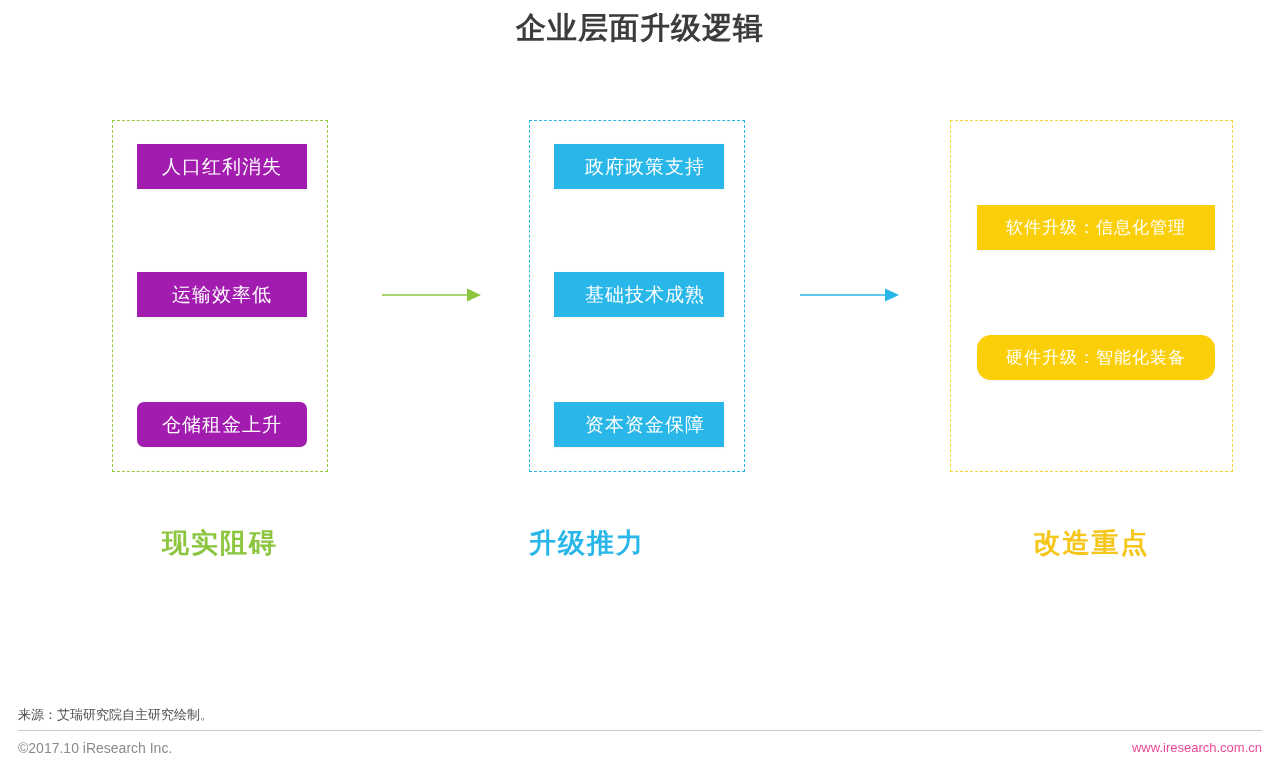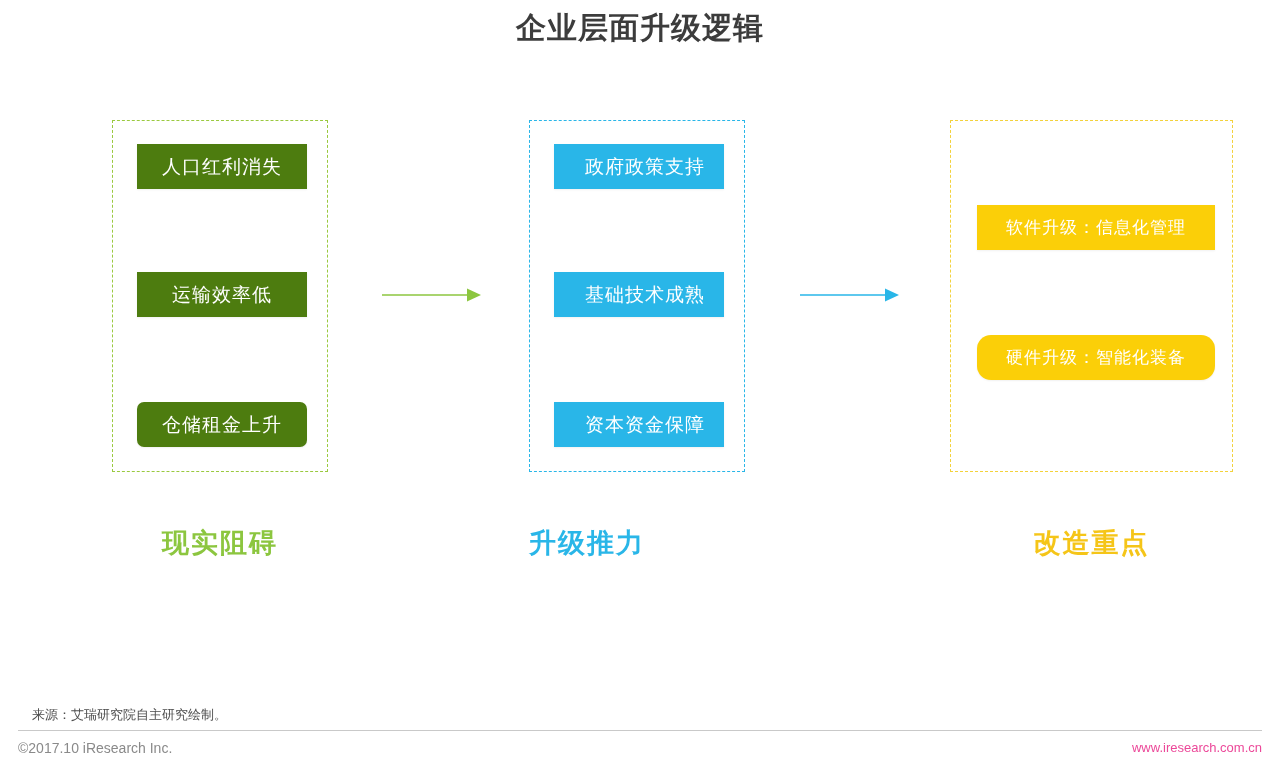--- a/index.html
+++ b/index.html
@@ -56,21 +56,21 @@
     box-sizing: border-box;
     display: flex;
     align-items: center;
     justify-content: center;
     color: #ffffff;
     font-size: 19px;
     letter-spacing: 1px;
     white-space: nowrap;
     box-shadow: 0 1px 2px rgba(0,0,0,0.06);
   }
-  .chip-green  { background: #4d7c0f; }
+  .chip-green  { background: #a21caf; }
   .chip-blue   { background: #29b6e8; padding-left: 12px; }
   .chip-yellow { background: #fbcf08; }
 
   
   .c1r1 { left: 137px; top: 144px; width: 170px; height: 45px; }
   .c1r2 { left: 137px; top: 272px; width: 170px; height: 45px; }
   .c1r3 { left: 137px; top: 402px; width: 170px; height: 45px; border-radius: 7px; }
 
   
   .c2r1 { left: 554px; top: 144px; width: 170px; height: 45px; }
@@ -100,21 +100,21 @@
     letter-spacing: 2px;
     white-space: nowrap;
   }
   .cap-1 { left: 112px; width: 216px; text-align: center; color: #8cc63f; }
   .cap-2 { left: 529px; width: 216px; color: #29b6e8; }
   .cap-3 { left: 950px; width: 283px; text-align: center; color: #f5c518; }
 
   
   .source {
     position: absolute;
-    left: 32px;
+    left: 18px;
     top: 706px;
     font-size: 13px;
     color: #4d4d4d;
   }
   .footer-rule {
     position: absolute;
     left: 18px;
     top: 730px;
     width: 1244px;
     height: 1px;

